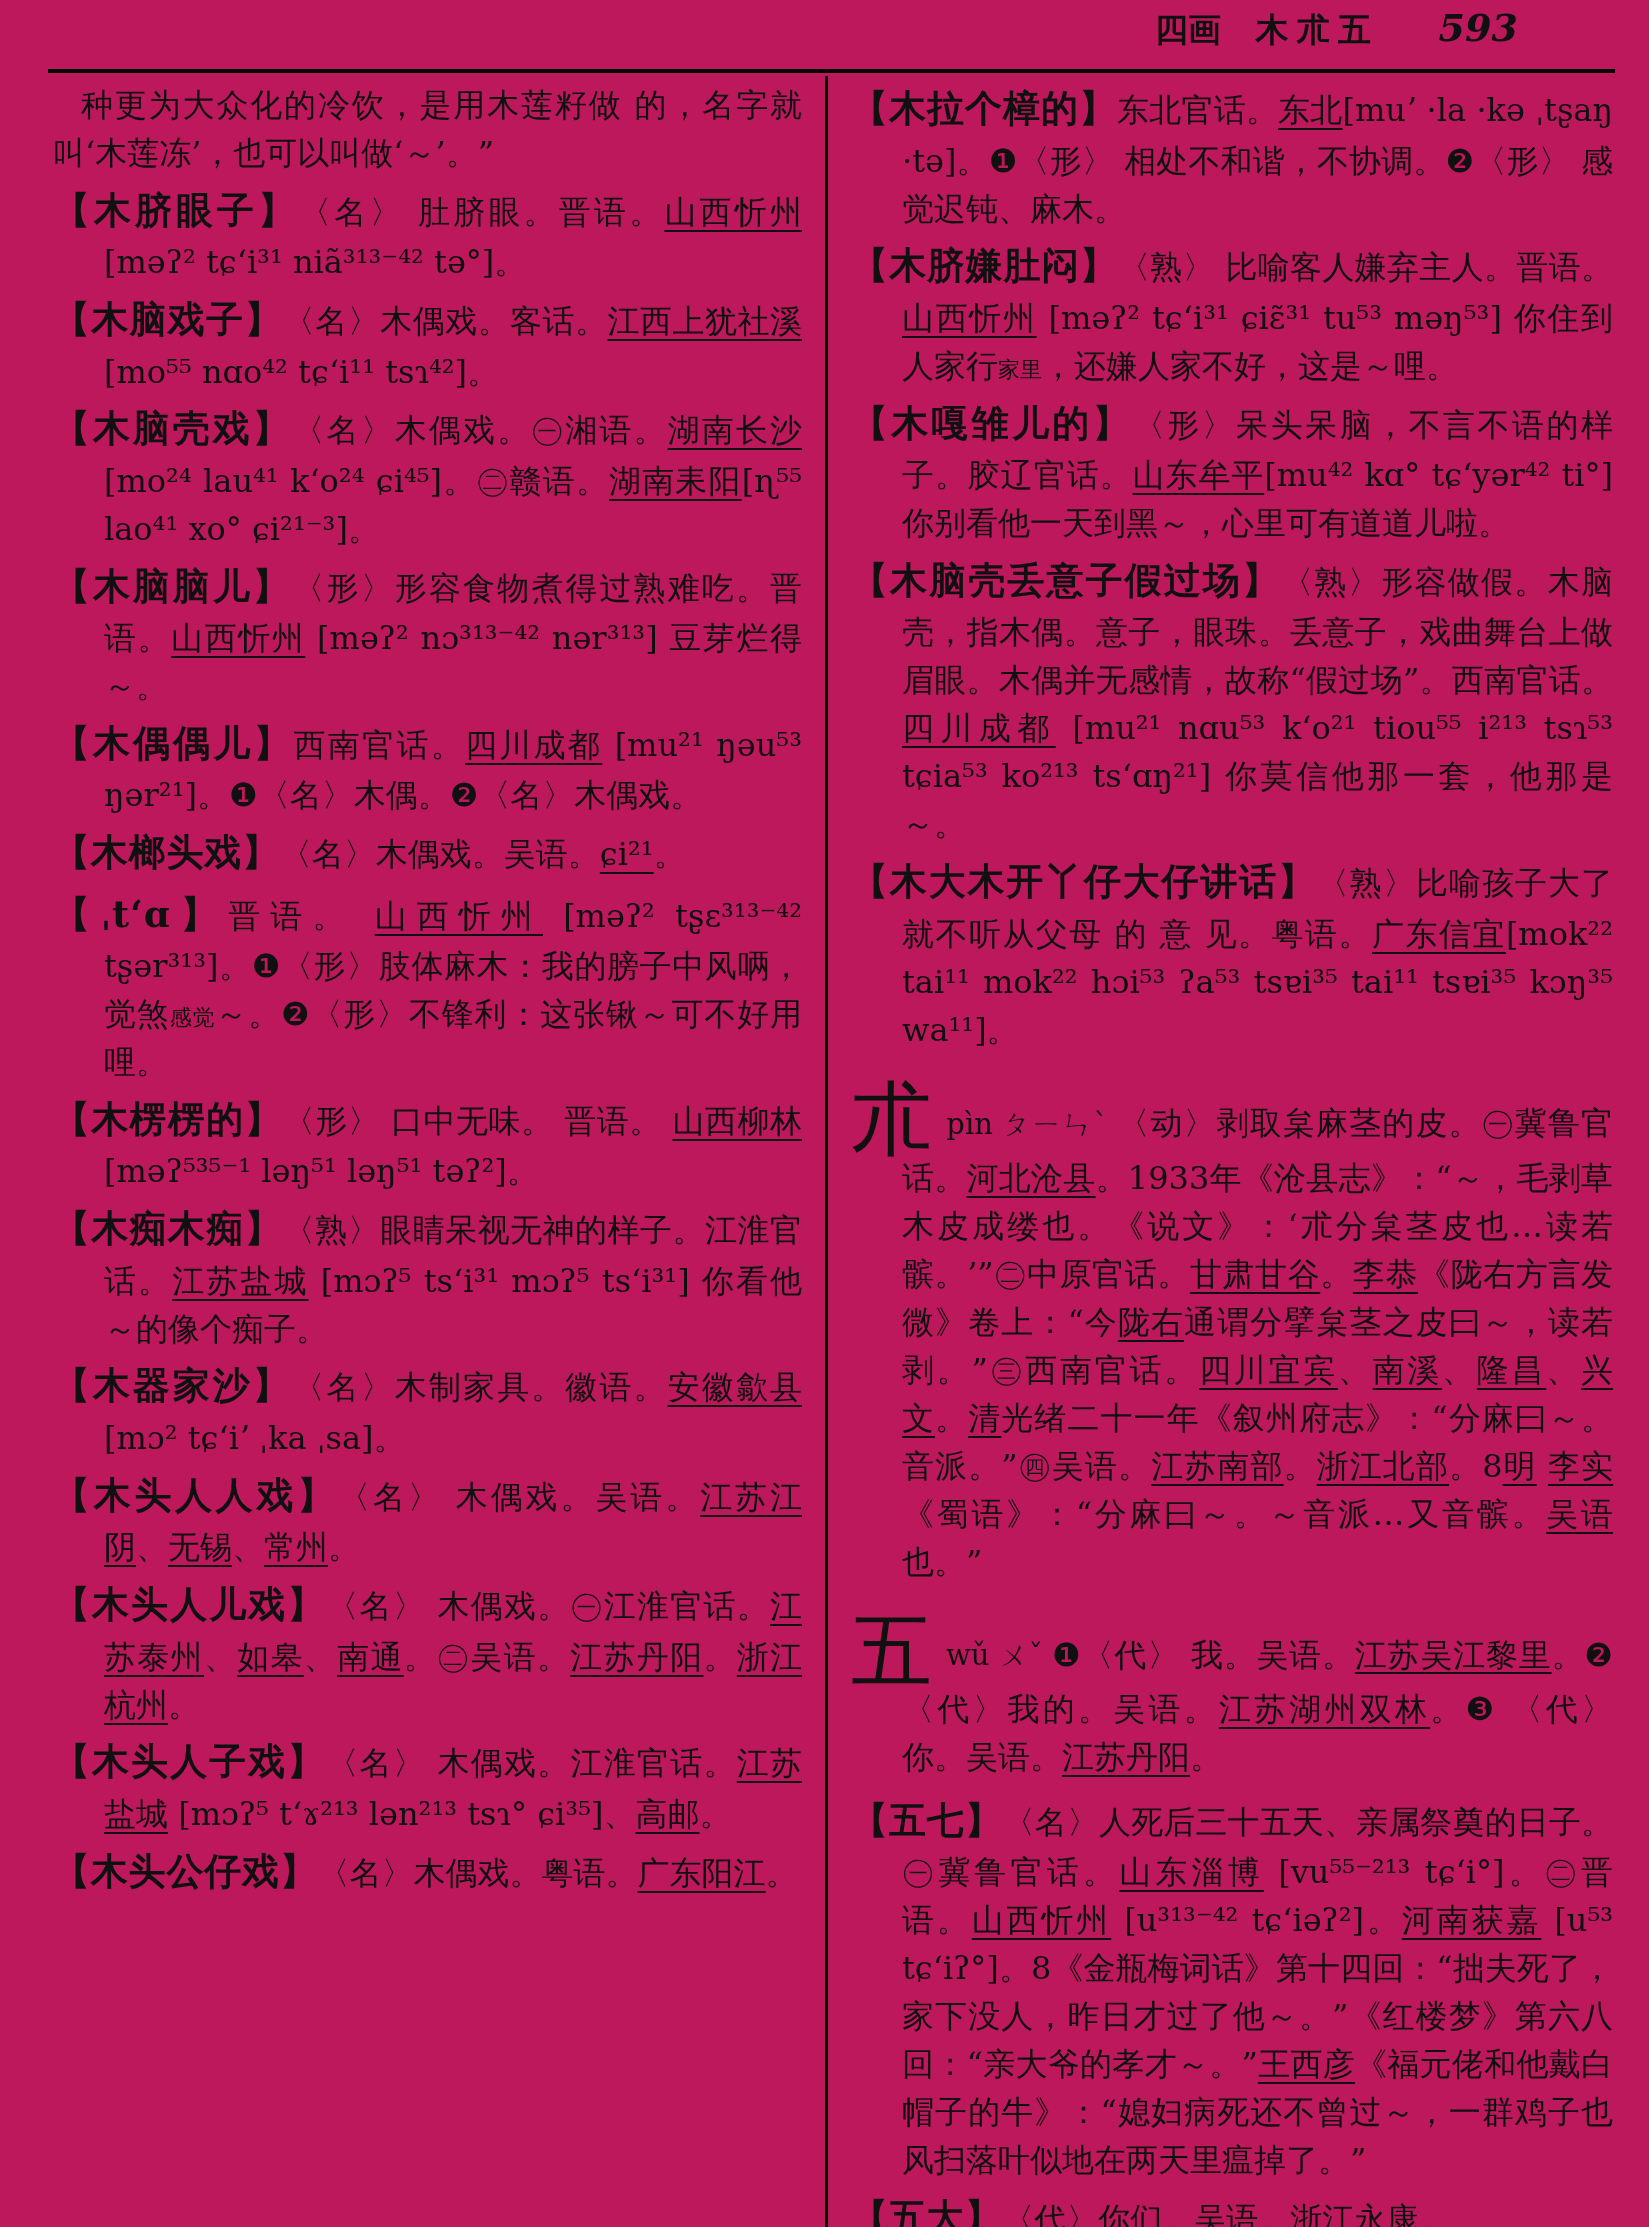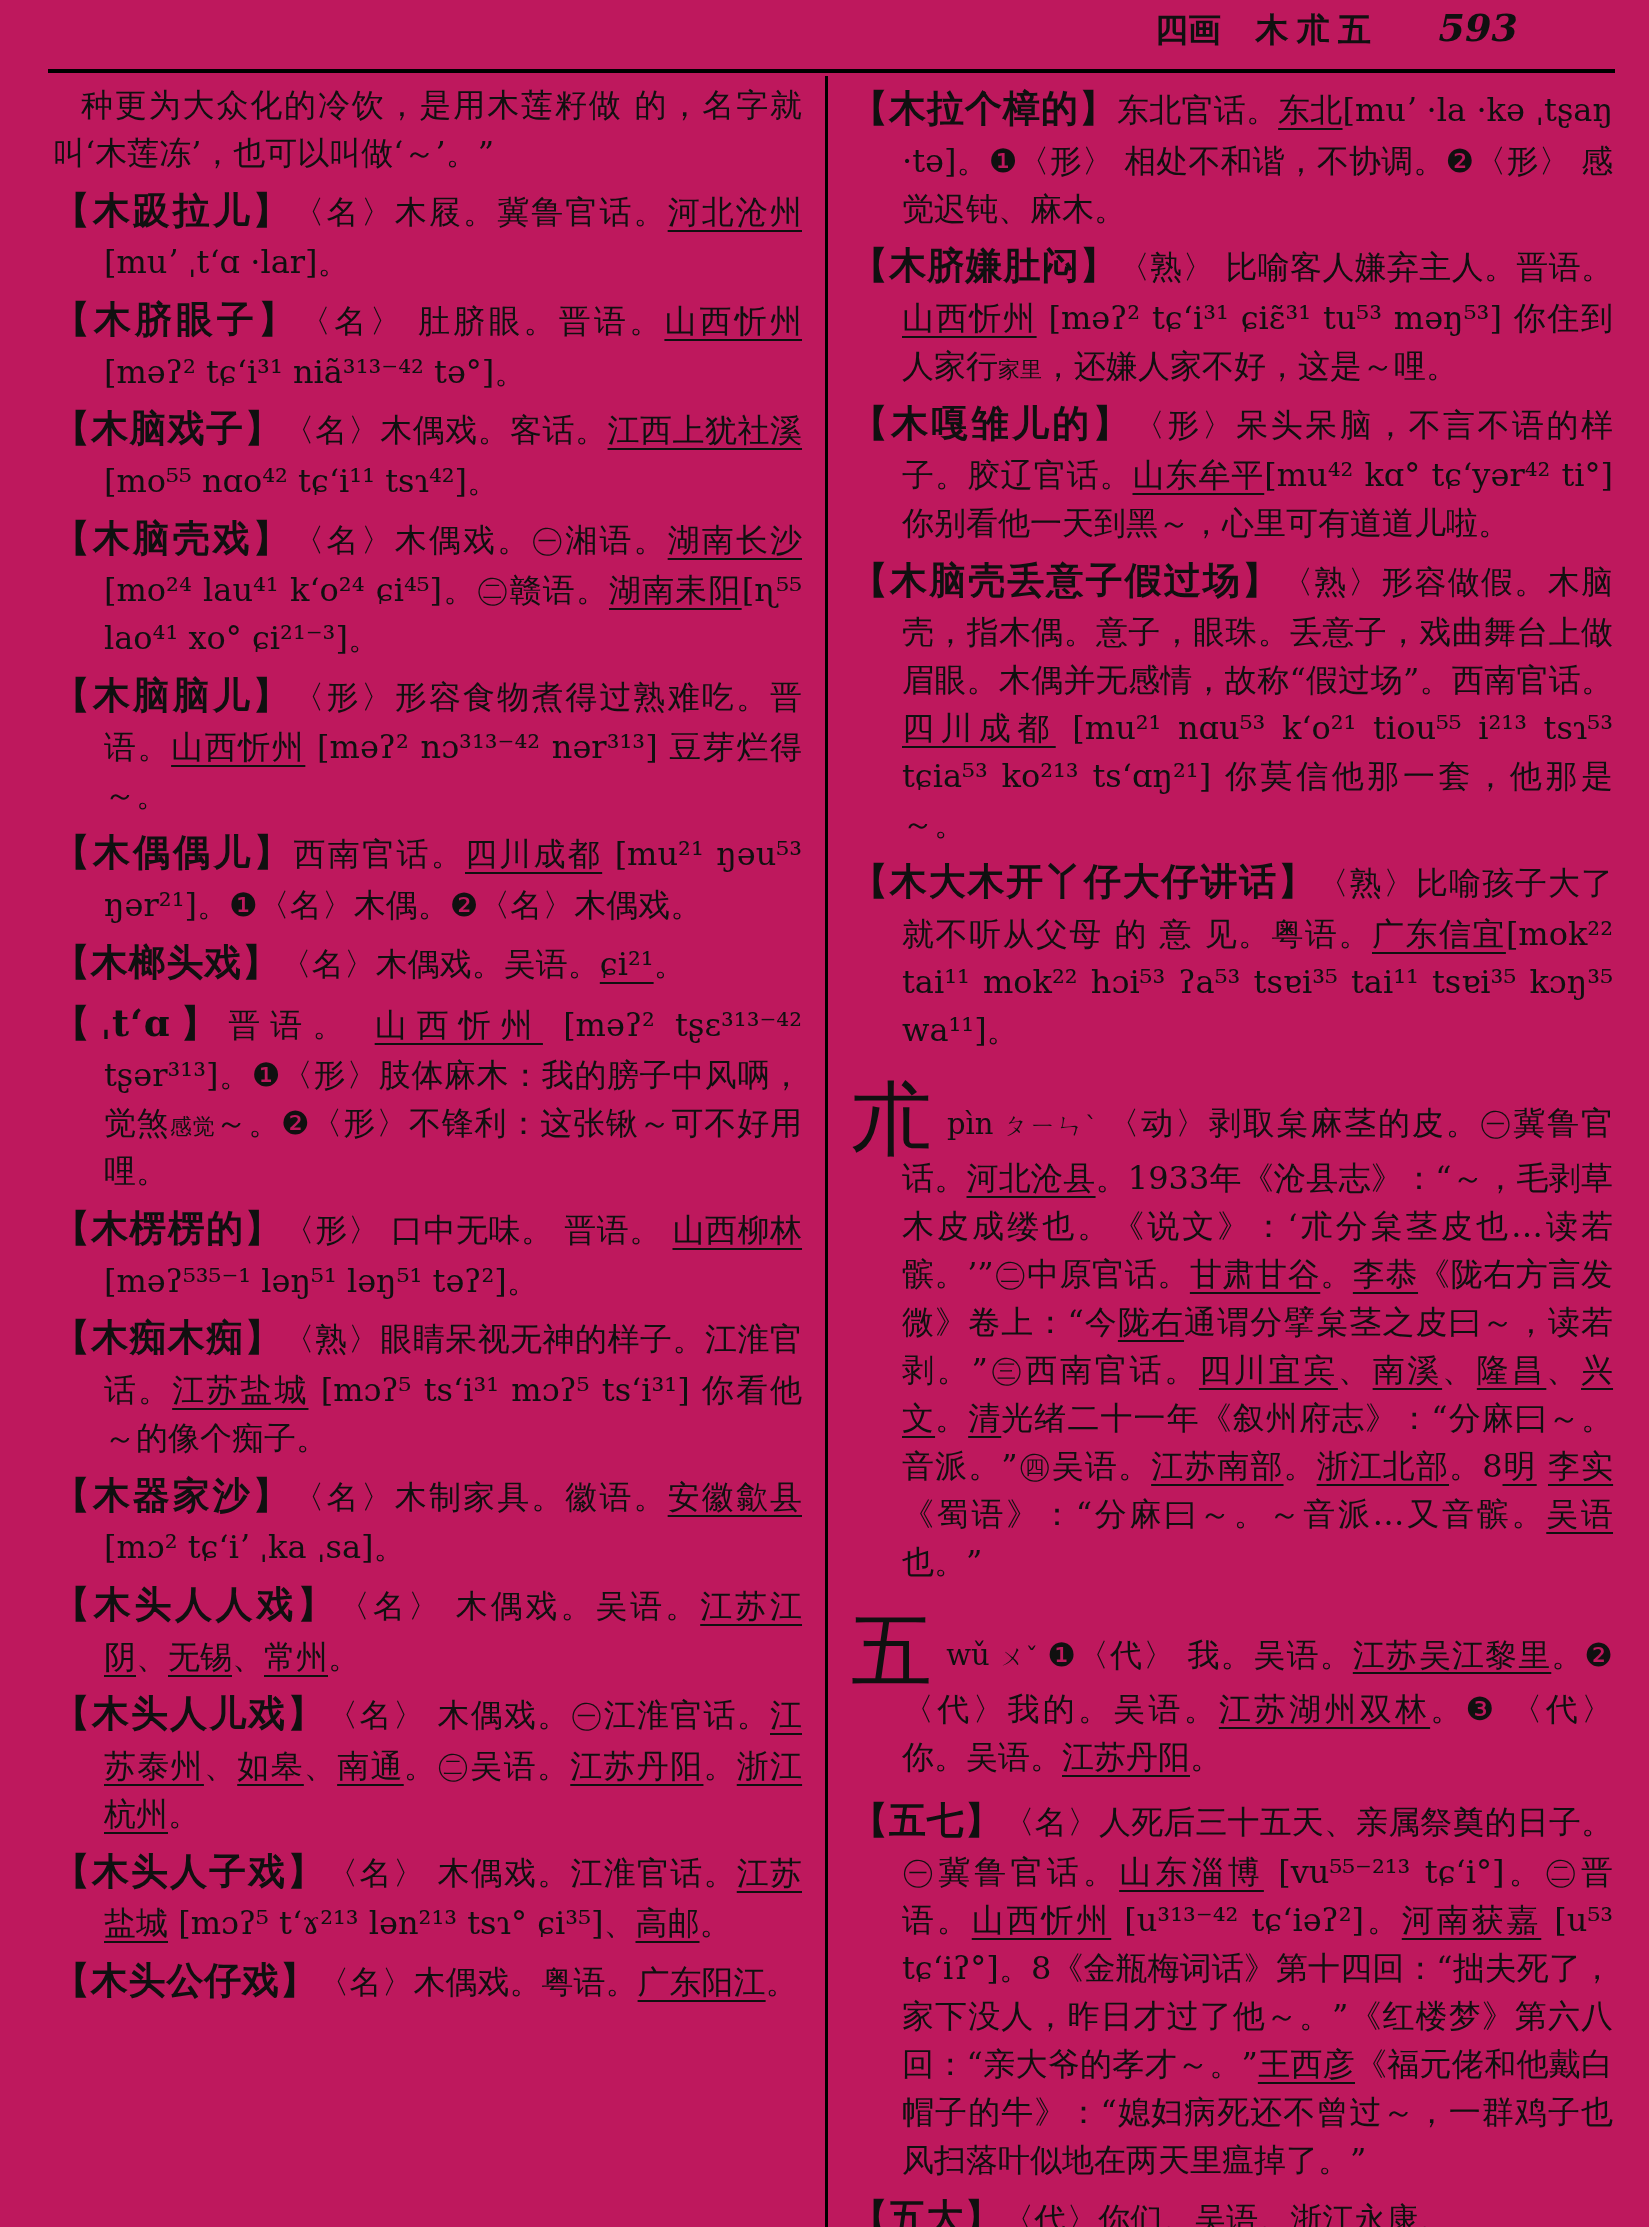--- a/index.html
+++ b/index.html
@@ -15,38 +15,37 @@
   .divider{position:absolute;left:825px;top:76px;width:2.5px;height:2152px;background:#000;}
   .col{position:absolute;top:81px;font-size:32px;line-height:1.5;text-align:justify;}
   .col.left{left:53px;width:749px;}
   .col.right{left:851px;width:762px;}
   p.entry{margin:0 0 5.8px 0;padding-left:51px;text-indent:-51px;}
   p.entry.plain{padding-left:0;text-indent:28px;}
   p.entry.head{margin-top:31px;margin-bottom:11.5px;}
   .hw{font-weight:bold;font-size:37px;letter-spacing:0.8px;}
   .bigchar{font-size:81px;line-height:.85;vertical-align:-13.2px;margin-right:13.2px;}
   .pinyin{font-size:29px;margin-right:8.2px;}
-  .zhuyin{font-size:25px;margin-right:8.2px;margin-top:16px;}
+  .zhuyin{font-size:29px;margin-right:8.2px;margin-top:16px;}
   .body u{text-decoration:underline;text-decoration-thickness:2.1px;text-underline-offset:6.6px;}
   .body small{font-size:22px;}
 </style>
 </head>
 <body>
 
 <div class="page">
   <div class="header">
     <span class="sec">四画</span>
     <span class="chars">木朮五</span>
     <span class="pagenum">593</span>
   </div>
   <div class="toprule"></div>
   <div class="divider"></div>
   <div class="col left" id="col-left">
       <p class="entry plain"><span class="body">种更为大众化的冷饮，是用木莲籽做 的，名字就叫‘木莲冻’，也可以叫做‘～’。”</span></p>
-      <p class="entry entry"><span class="hw">【木趿拉儿】</span><span class="body">〈名〉木屐。冀鲁官话。<u>河北沧州</u> [muʼ ˌtʻɑ ·lar]。</span></p>
       <p class="entry entry"><span class="hw">【木脐眼子】</span><span class="body">〈名〉 肚脐眼。晋语。<u>山西忻州</u> [məʔ² tɕʻi³¹ niã³¹³⁻⁴² tə°]。</span></p>
       <p class="entry entry"><span class="hw">【木脑戏子】</span><span class="body">〈名〉木偶戏。客话。<u>江西上犹社溪</u> [mo⁵⁵ nɑo⁴² tɕʻi¹¹ tsɿ⁴²]。</span></p>
       <p class="entry entry"><span class="hw">【木脑壳戏】</span><span class="body">〈名〉木偶戏。㊀湘语。<u>湖南长沙</u> [mo²⁴ lau⁴¹ kʻo²⁴ ɕi⁴⁵]。㊁赣语。<u>湖南耒阳</u>[ɳ⁵⁵ lao⁴¹ xo° ɕi²¹⁻³]。</span></p>
       <p class="entry entry"><span class="hw">【木脑脑儿】</span><span class="body">〈形〉形容食物煮得过熟难吃。晋语。<u>山西忻州</u> [məʔ² nɔ³¹³⁻⁴² nər³¹³] 豆芽烂得～。</span></p>
       <p class="entry entry"><span class="hw">【木偶偶儿】</span><span class="body">西南官话。<u>四川成都</u> [mu²¹ ŋəu⁵³ ŋər²¹]。❶〈名〉木偶。❷〈名〉木偶戏。</span></p>
       <p class="entry entry"><span class="hw">【木榔头戏】</span><span class="body">〈名〉木偶戏。吴语。<u>ɕi²¹</u>。</span></p>
       <p class="entry entry"><span class="hw">【ˌtʻɑ】</span><span class="body">晋语。 <u>山西忻州</u> [məʔ² tʂɛ³¹³⁻⁴² tʂər³¹³]。❶〈形〉肢体麻木：我的膀子中风唡，觉煞<small>感觉</small>～。❷〈形〉不锋利：这张锹～可不好用哩。</span></p>
       <p class="entry entry"><span class="hw">【木楞楞的】</span><span class="body">〈形〉 口中无味。 晋语。 <u>山西柳林</u> [məʔ⁵³⁵⁻¹ ləŋ⁵¹ ləŋ⁵¹ təʔ²]。</span></p>
       <p class="entry entry"><span class="hw">【木痴木痴】</span><span class="body">〈熟〉眼睛呆视无神的样子。江淮官话。<u>江苏盐城</u> [mɔʔ⁵ tsʻi³¹ mɔʔ⁵ tsʻi³¹] 你看他～的像个痴子。</span></p>
       <p class="entry entry"><span class="hw">【木器家沙】</span><span class="body">〈名〉木制家具。徽语。<u>安徽歙县</u> [mɔ² tɕʻiʼ ˌka ˌsa]。</span></p>

